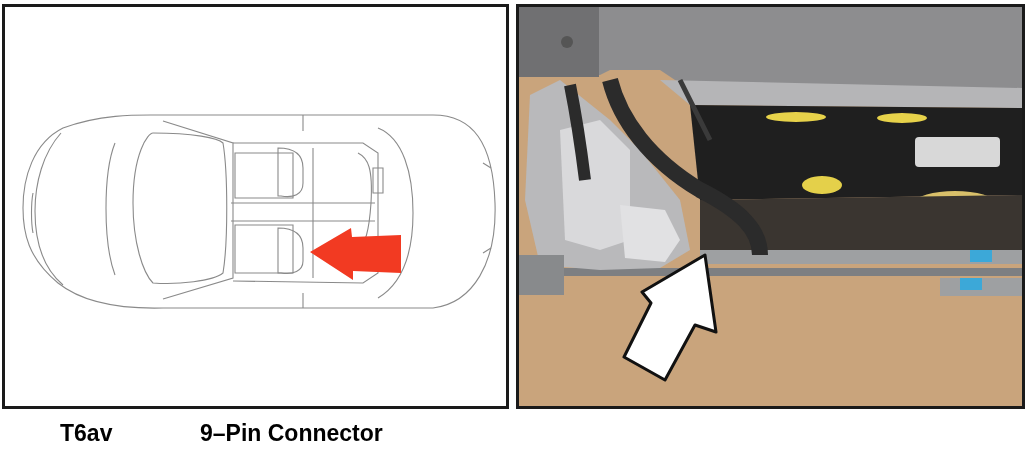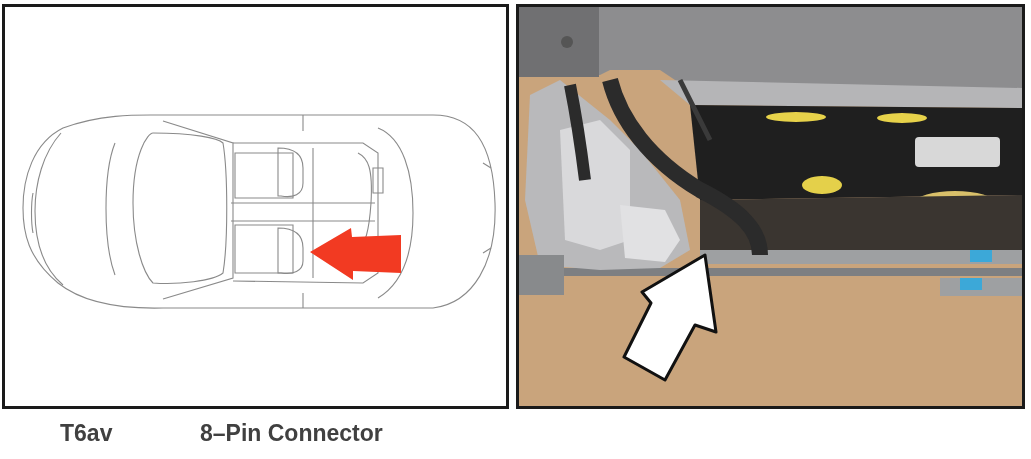--- a/index.html
+++ b/index.html
@@ -1,20 +1,20 @@
 <!DOCTYPE html>
 <html><head>
 <meta charset="utf-8">
 <style>
   html, body { margin:0; padding:0; background:#ffffff; }
   body { width:1031px; height:459px; position:relative; overflow:hidden; font-family:"Liberation Sans", sans-serif; }
   .panel { position:absolute; box-sizing:border-box; border:3px solid #1a1a1a; overflow:hidden; }
   #left-panel { left:2px; top:4px; width:507px; height:405px; background:#ffffff; }
   #right-panel { left:516px; top:4px; width:509px; height:405px; background:#c8a27a; }
-  .caption { position:absolute; top:420px; font-size:23px; font-weight:bold; color:#404040; }
+  .caption { position:absolute; top:420px; font-size:23px; font-weight:bold; color:#000000; }
   #cap-code { left:60px; }
   #cap-desc { left:200px; }
   svg { position:absolute; left:0; top:0; }
 </style>
 </head>
 <body>
 
 <div id="left-panel" class="panel">
   <svg width="501" height="399" viewBox="2 4 501 399">
     <g fill="none" stroke="#8a8a8a" stroke-width="1.1">
@@ -79,13 +79,13 @@
 
     <path d="M610,80 C620,120 650,160 700,190 C740,210 760,230 760,255" stroke="#2b2b2b" stroke-width="16" fill="none"></path>
     <path d="M570,85 C575,110 580,140 585,180" stroke="#2b2b2b" stroke-width="12" fill="none"></path>
     <path d="M680,80 L710,140" stroke="#3a3a3a" stroke-width="5" fill="none"></path>
 
     <polygon points="705,255 716,332 695,325 665,380 624,357 651,303 642,292" fill="#ffffff" stroke="#111" stroke-width="3" stroke-linejoin="round"></polygon>
   </svg>
 </div>
 
 <div id="cap-code" class="caption">T6av</div>
-<div id="cap-desc" class="caption">8–Pin Connector</div>
+<div id="cap-desc" class="caption">9–Pin Connector</div>
 
 </body></html>

